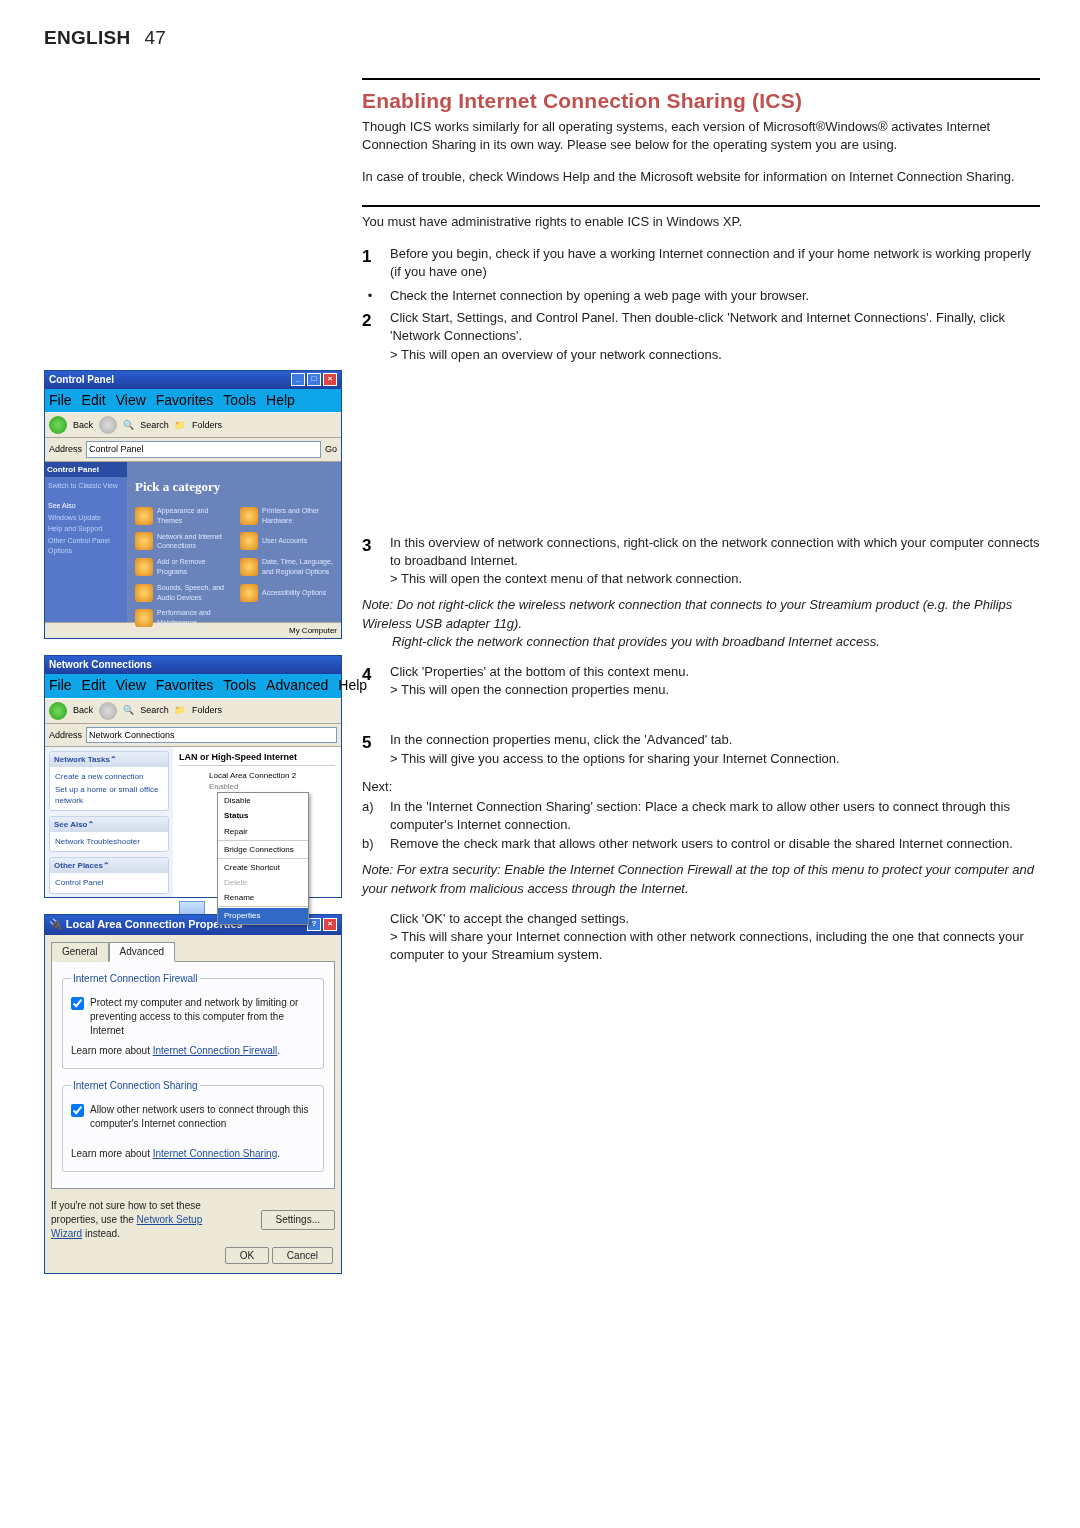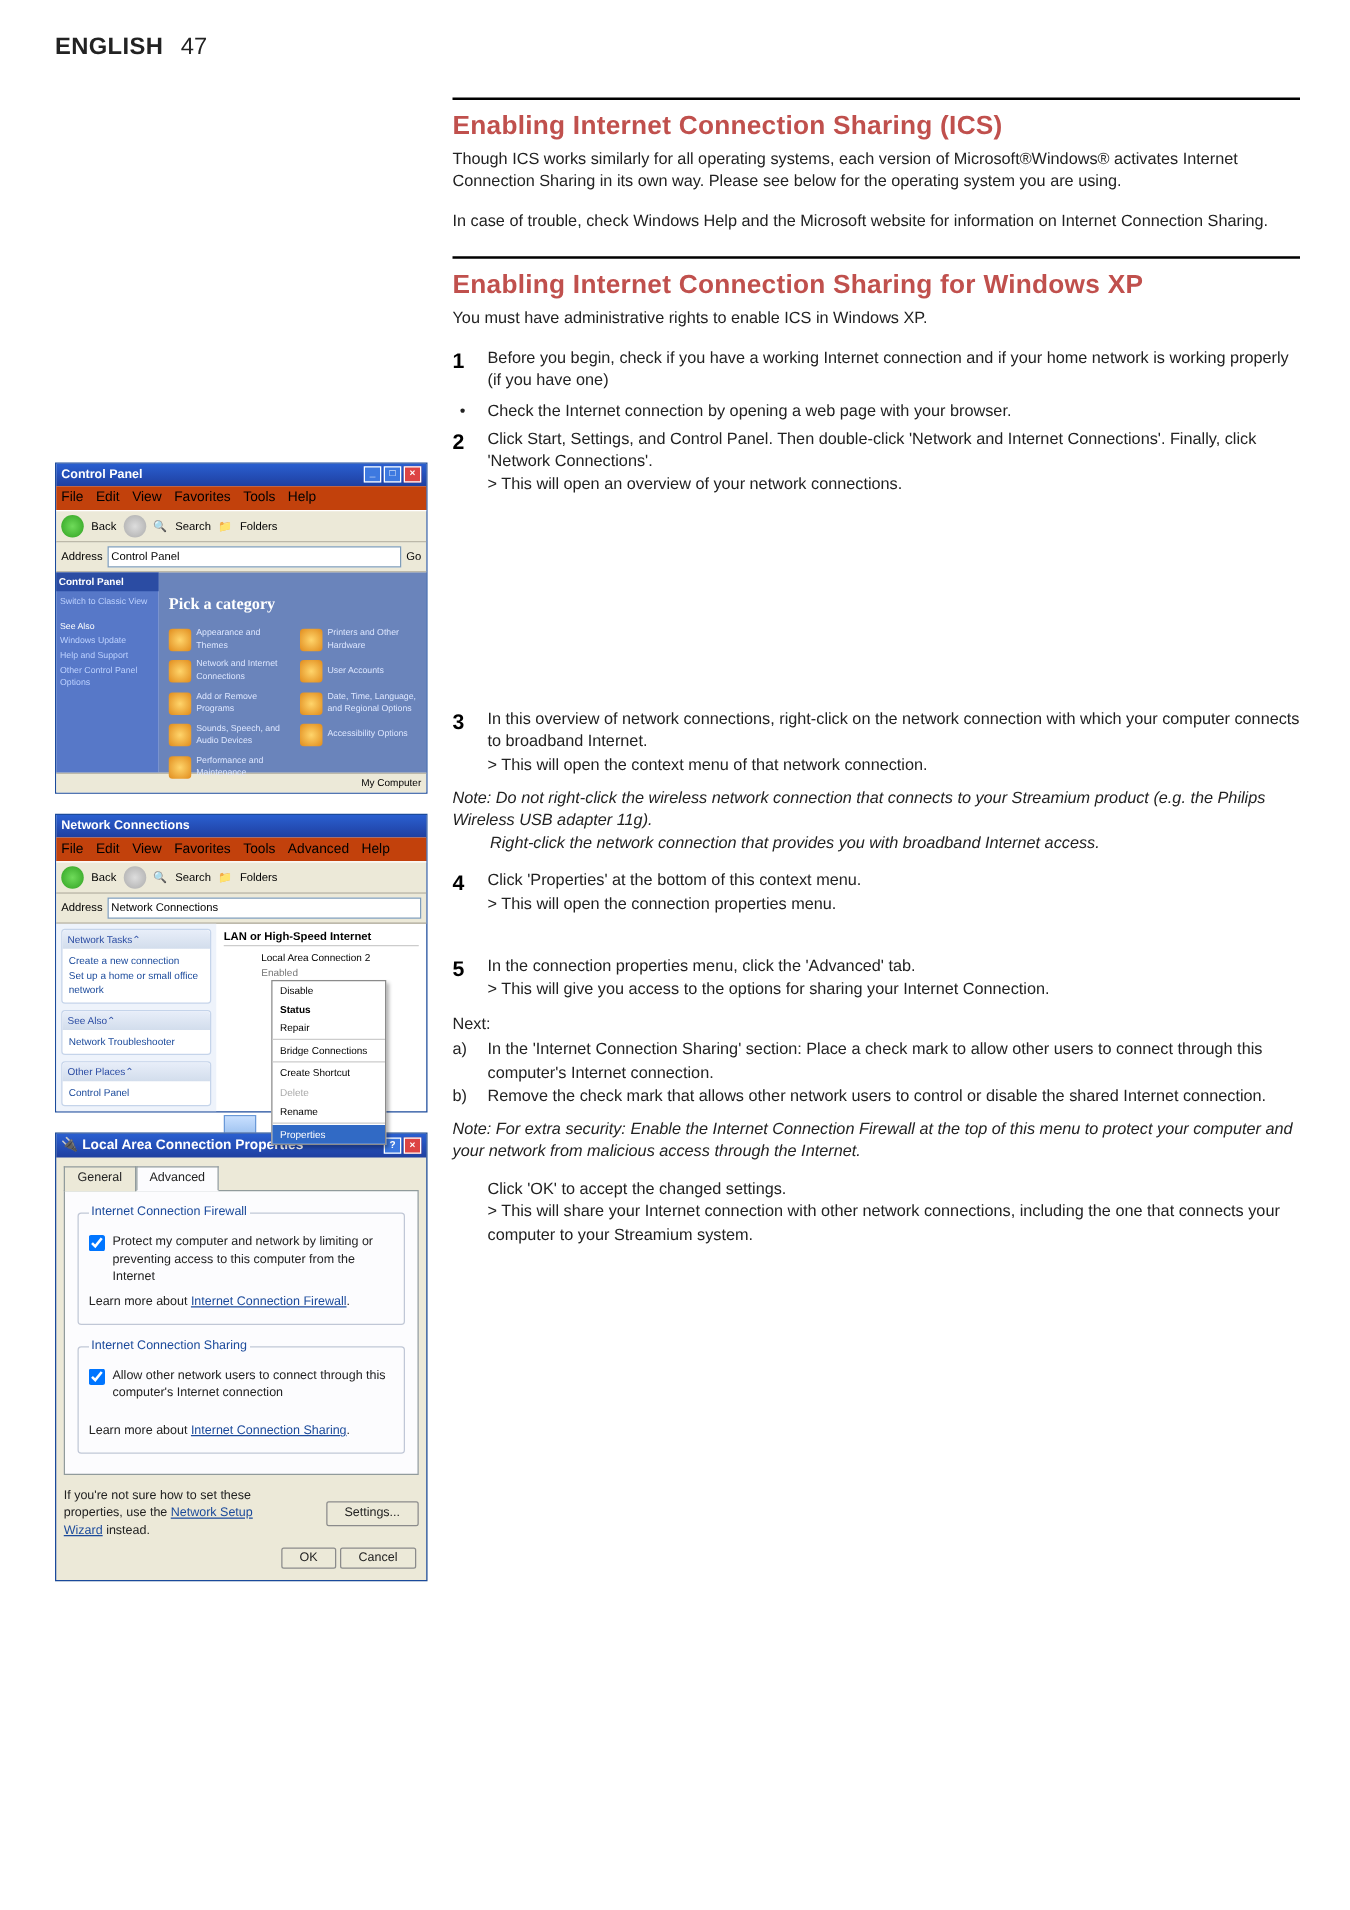--- a/index.html
+++ b/index.html
@@ -24,42 +24,42 @@
   .ab{display:flex;gap:12px;margin:1px 0}
   .ab .l{width:16px;flex:0 0 16px}
   .spacer-s{height:10px}
   .spacer-m{height:70px}
   
   .win{border:1px solid #1b4a9b;background:#fff;font-size:9px;color:#000}
   .titlebar{background:linear-gradient(#2a5fd0,#1f3fa0);color:#fff;padding:2px 4px;font-size:10px;font-weight:bold;display:flex;justify-content:space-between;align-items:center}
   .tbtns{display:flex;gap:2px}
   .tbtn{width:12px;height:11px;background:#3d79e0;border:1px solid #fff;font-size:8px;color:#fff;text-align:center;line-height:9px}
   .tbtn.red{background:#d44}
-  .menubar{background:#c2410c;padding:2px 4px;font-size:11px;display:flex;gap:10px}
+  .menubar{background:#0ea5e9;padding:2px 4px;font-size:14px;display:flex;gap:10px}
   .toolbar{background:#ece9d8;padding:3px 4px;display:flex;align-items:center;gap:6px;border-top:1px solid #fff;border-bottom:1px solid #aca899}
   .circle{width:18px;height:18px;border-radius:50%;display:inline-block}
   .green{background:radial-gradient(#6fdb5a,#2fa020)}
   .grey{background:radial-gradient(#ddd,#aaa)}
   .addrbar{background:#ece9d8;padding:3px 4px;display:flex;align-items:center;gap:4px;border-bottom:1px solid #aca899}
   .addrinput{flex:1;background:#fff;border:1px solid #7f9db9;padding:1px 2px}
   .cp-body{display:flex;height:160px}
   .cp-side{width:76px;background:#5778c8;color:#fff;padding:4px 3px;font-size:7px}
   .cp-side .shead{background:#2b4ca3;padding:2px;margin:-4px -3px 4px -3px;font-weight:bold;color:#fff;font-size:8px}
   .cp-side a{color:#bcd1ff;display:block;margin:2px 0}
   .cp-main{flex:1;background:#6a84bb;padding:16px 8px;color:#fff}
   .cp-main h3{margin:0 0 10px 0;font-size:13px;font-family:Georgia,serif;font-weight:bold;color:#fff}
   .cats{display:grid;grid-template-columns:1fr 1fr;gap:6px 12px;font-size:7px}
   .cat{display:flex;align-items:center;gap:4px;color:#dce6ff}
   .cat .ci{width:18px;height:18px;background:radial-gradient(#ffd56b,#e08a1b);border-radius:3px;flex:0 0 18px}
   .statusbar{background:#ece9d8;padding:2px 4px;font-size:8px;text-align:right;border-top:1px solid #aca899}
   
   .nc-body{display:flex;height:150px}
   .nc-side{width:120px;padding:4px;font-size:8px;background:#eef3fb}
   .panel{border:1px solid #c5d4ea;border-radius:3px;background:#fff;margin-bottom:5px}
-  .panel .ph{background:linear-gradient(#e8eef9,#d2ddec);padding:2px 4px;font-weight:normal;color:#2b4ca3;border-radius:3px 3px 0 0;display:flex;}
+  .panel .ph{background:linear-gradient(#e8eef9,#d2ddec);padding:2px 4px;font-weight:bold;color:#2b4ca3;border-radius:3px 3px 0 0;display:flex;}
   .panel .pb{padding:3px 5px}
   .panel a{color:#1b4a9b;display:block;margin:1px 0}
   .nc-main{flex:1;padding:4px 6px}
   .nc-main .grp{font-weight:bold;font-size:9px;border-bottom:1px solid #ccc;padding-bottom:1px;margin-bottom:4px}
   .conn{display:flex;align-items:flex-end;gap:4px;font-size:8px}
   .conn .ico{width:24px;height:22px;background:linear-gradient(#c9e0ff,#87b2e8);border:1px solid #6a99d8;flex:0 0 24px}
   .ctx{position:relative;left:8px;width:90px;border:1px solid #8b8b8b;background:#fff;box-shadow:2px 2px 3px rgba(0,0,0,.3);font-size:8px}
   .ctx div{padding:2px 6px}
   .ctx .sep{border-top:1px solid #ccc;padding:0;margin:1px 0}
   .ctx .hl{background:#316ac5;color:#fff}
@@ -303,21 +303,20 @@
       </div>
     </div>
 
     <div class="right">
       <div class="hr"></div>
       <h2>Enabling Internet Connection Sharing (ICS)</h2>
       <p class="intro">Though ICS works similarly for all operating systems, each version of Microsoft®Windows® activates Internet Connection Sharing in its own way. Please see below for the operating system you are using.</p>
       <p class="intro">In case of trouble, check Windows Help and the Microsoft website for information on Internet Connection Sharing.</p>
 
       <div class="hr" style="margin-top:18px"></div>
-      <h2>Enabling Internet Connection Sharing for Windows XP</h2>
       <p class="intro">You must have administrative rights to enable ICS in Windows XP.</p>
 
       <div class="step">
           <div class="num">1</div>
           <div class="stepbody">Before you begin, check if you have a working Internet connection and if your home network is working properly (if you have one)</div>
         </div>
       <div class="bullet">
           <div class="dot">•</div>
           <div>Check the Internet connection by opening a web page with your browser.</div>
         </div>

